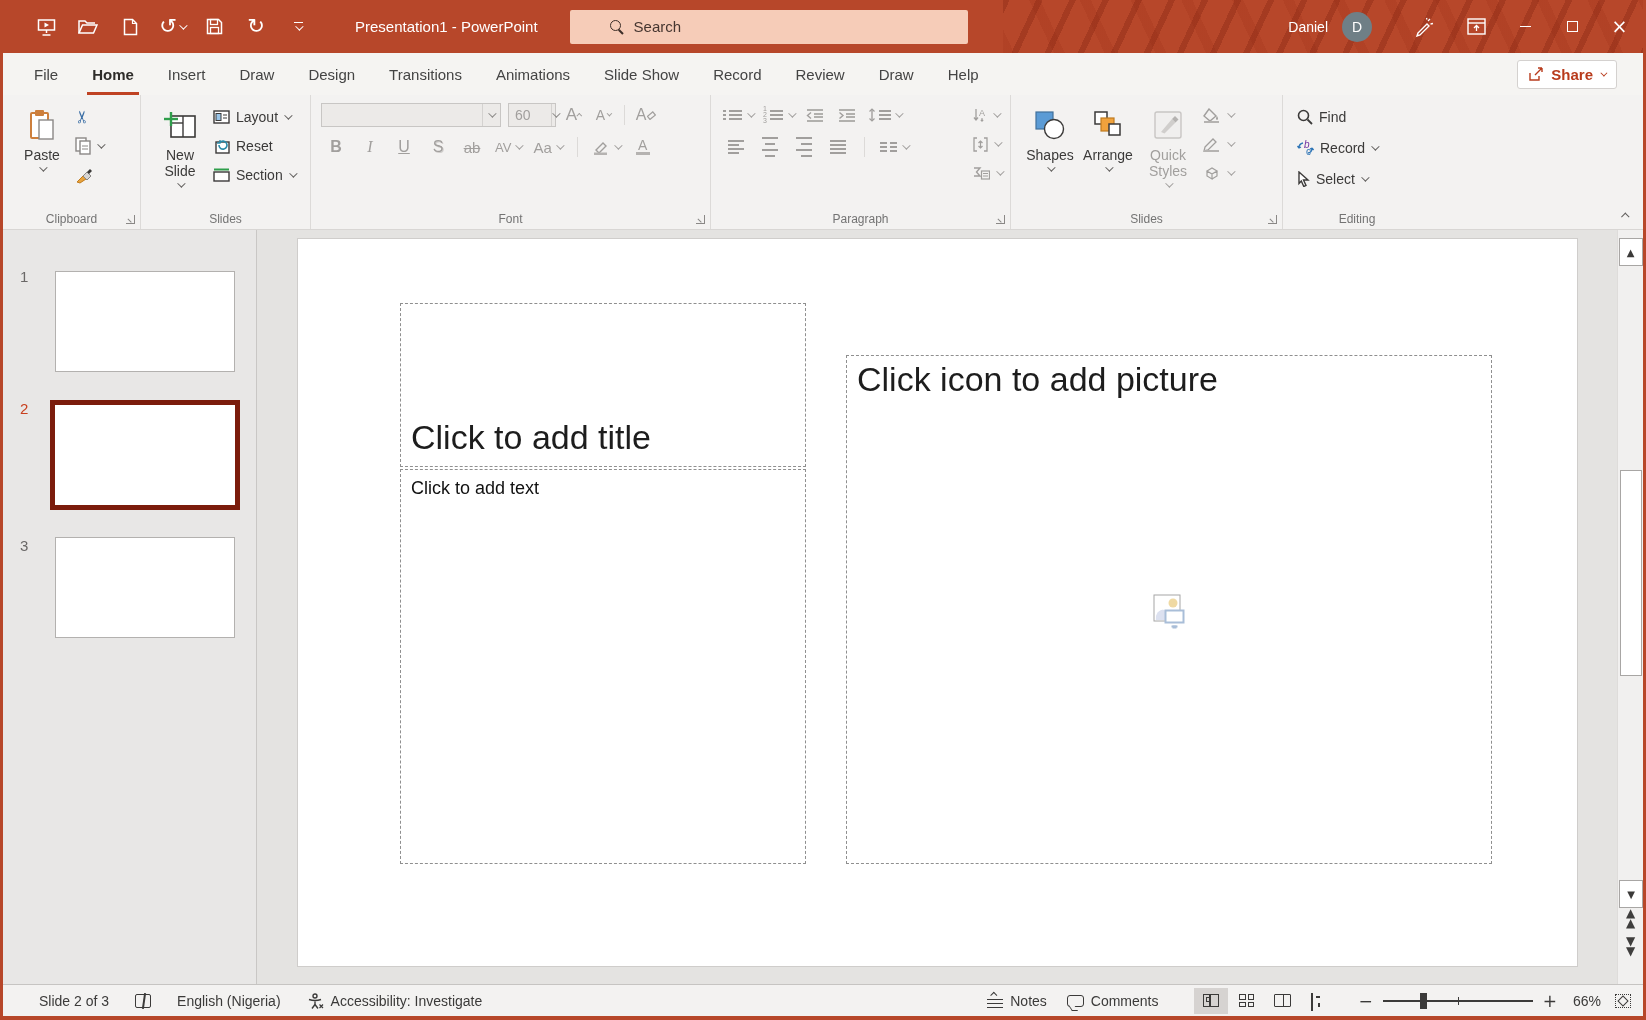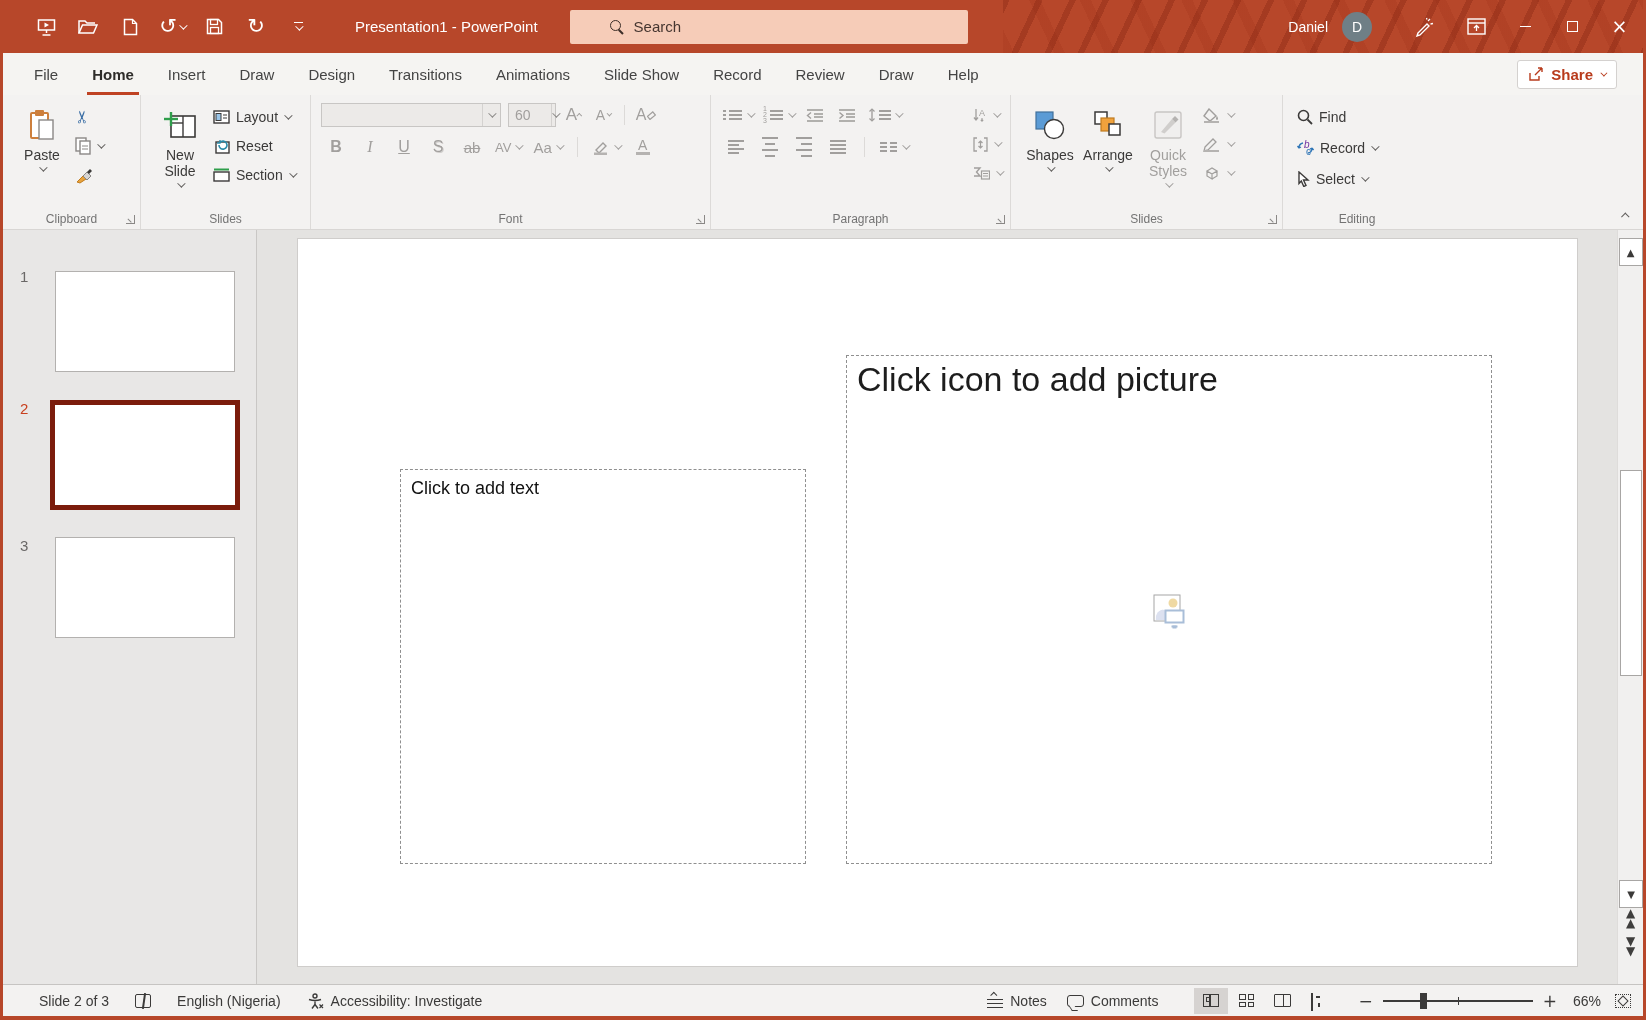--- a/index.html
+++ b/index.html
@@ -636,20 +636,23 @@
       <span class="thumb-num" style="top:38px;">1</span>
       <div class="thumb" style="top:41px;"></div>
       <span class="thumb-num num-sel" style="top:170px;">2</span>
       <div class="thumb sel" style="top:170px;"></div>
       <span class="thumb-num" style="top:307px;">3</span>
       <div class="thumb" style="top:307px;"></div>
     </div>
 
     <div class="canvas">
       <div class="slide-surface">
+        <div class="ph ph-title">
+          <span>Click to add title</span>
+        </div>
         <div class="ph ph-picture">
           <span class="caption">Click icon to add picture</span>
           <span class="pic-icon">
             <span class="pic-frame"></span>
             <span class="pic-sun"></span>
             <span class="pic-mtn"></span>
             <span class="pic-mon"></span>
             <span class="pic-stand"></span>
           </span>
         </div>

